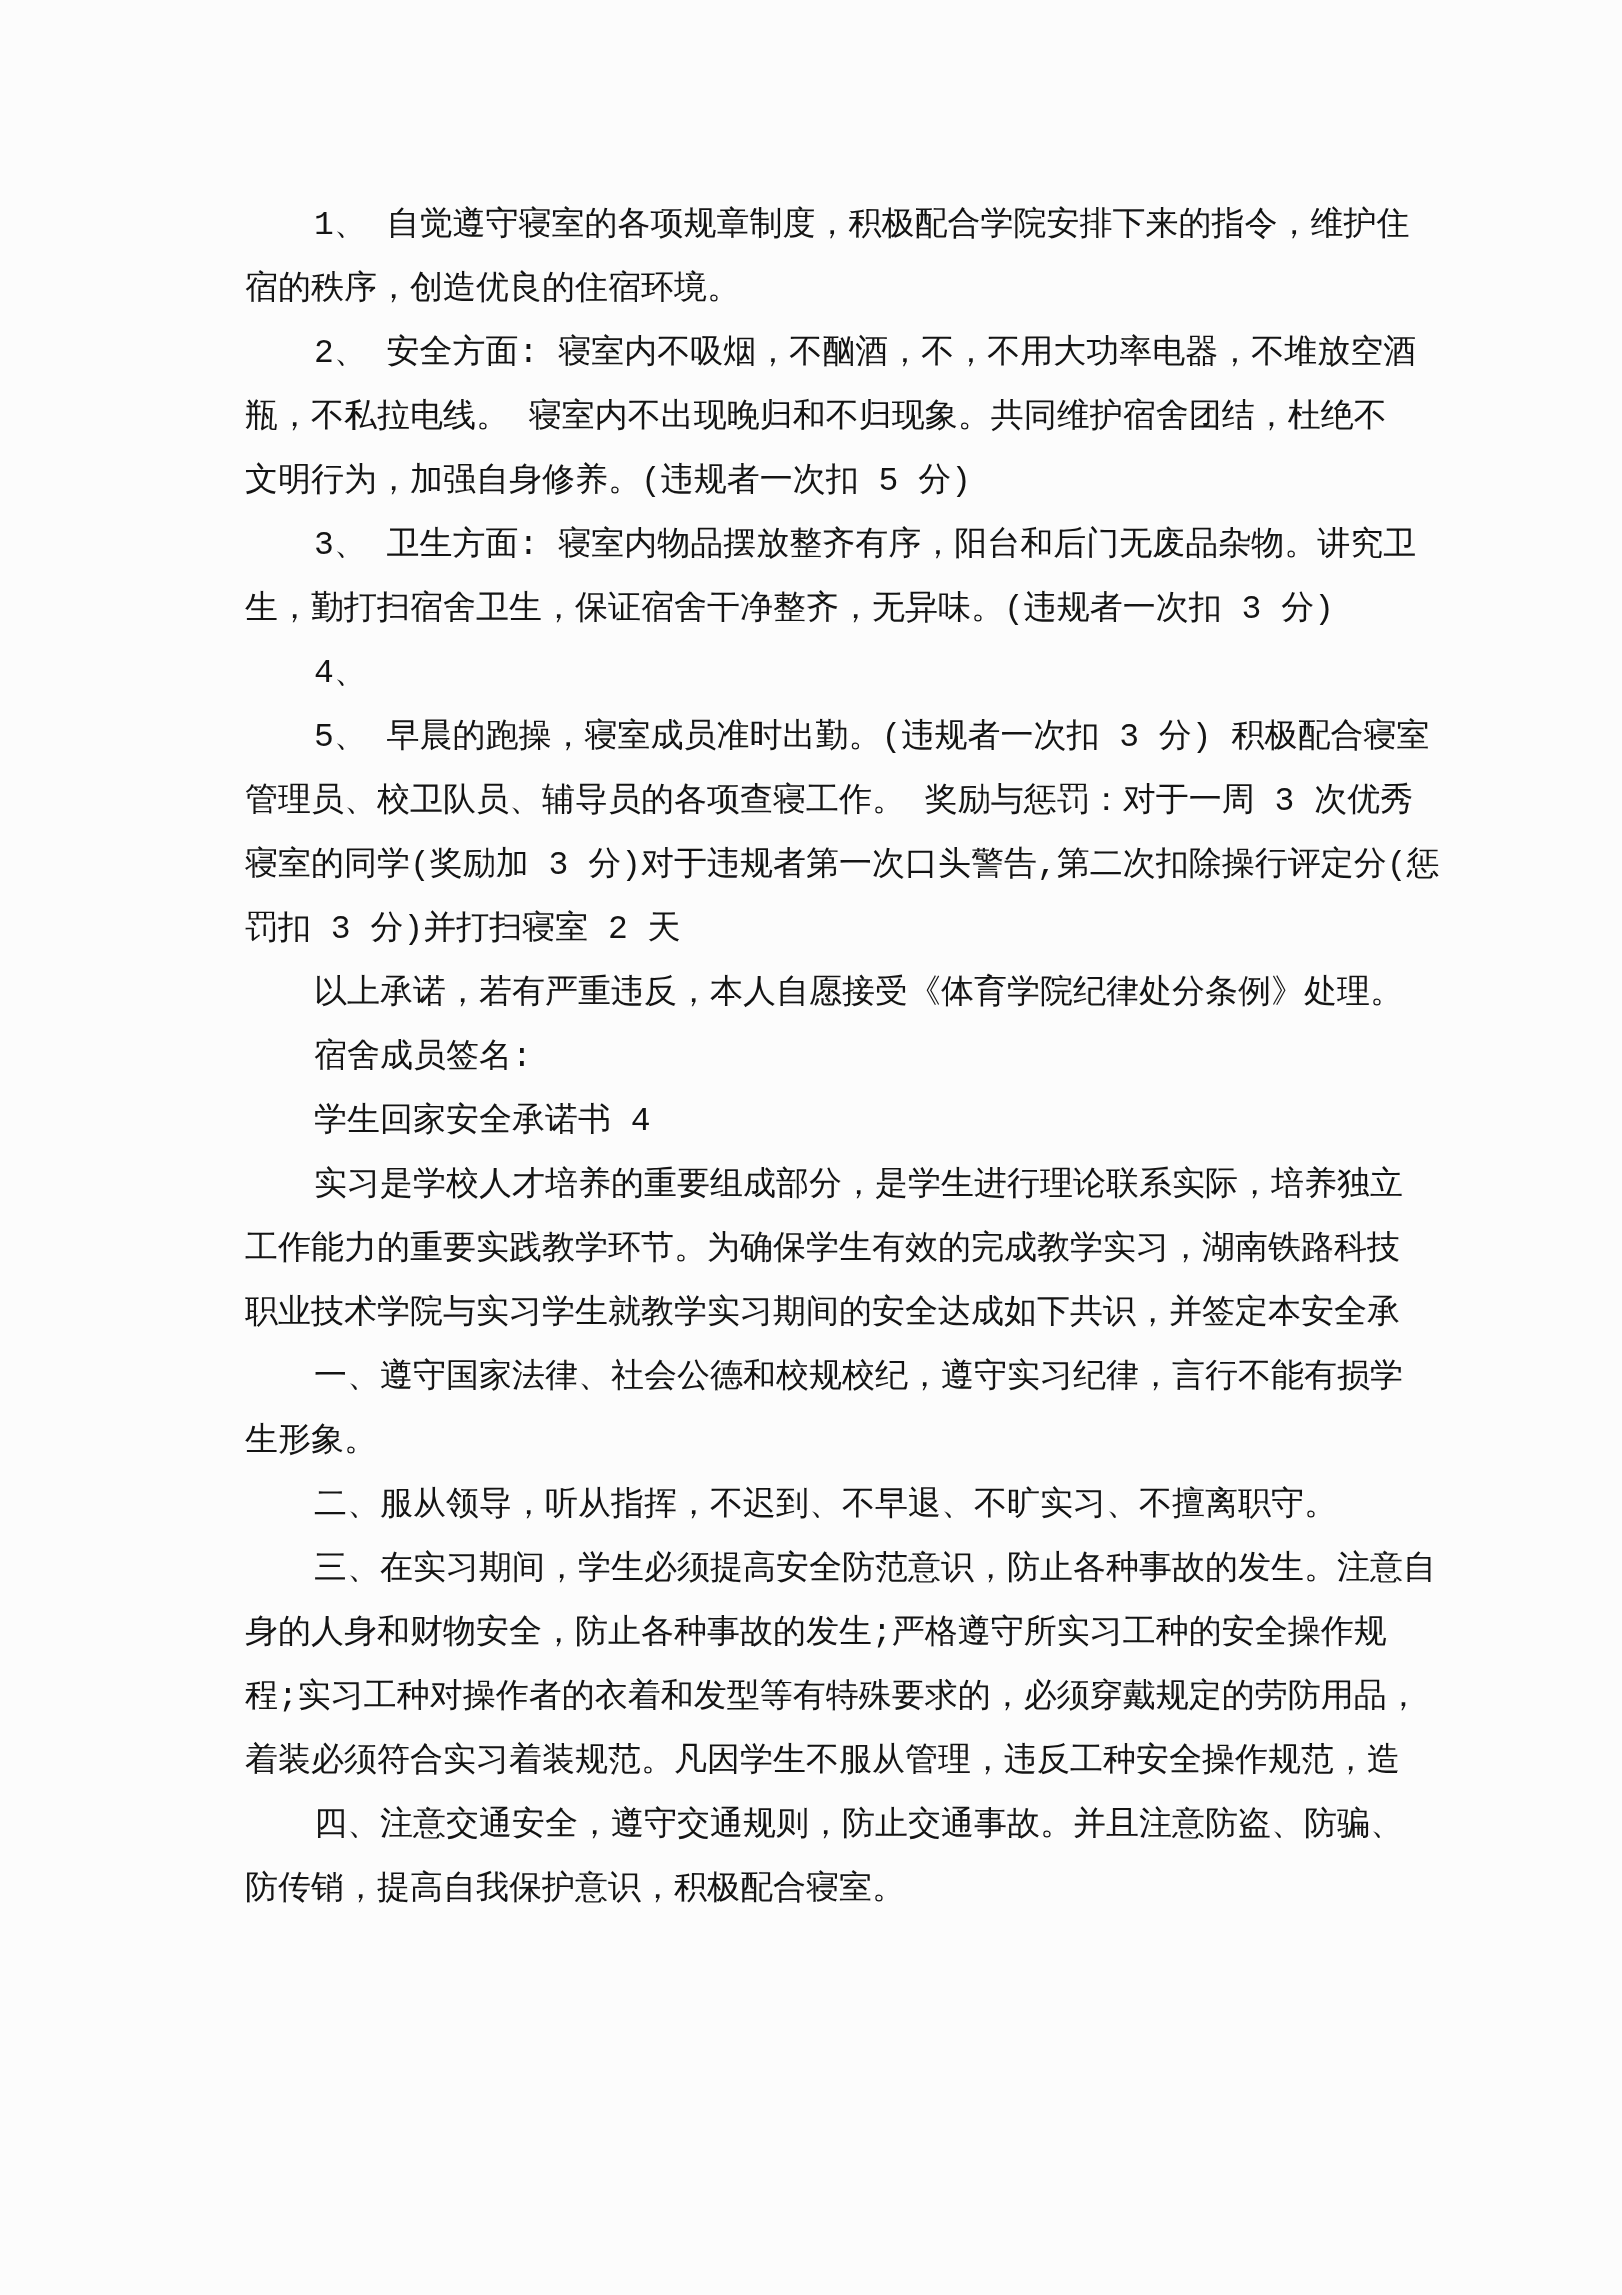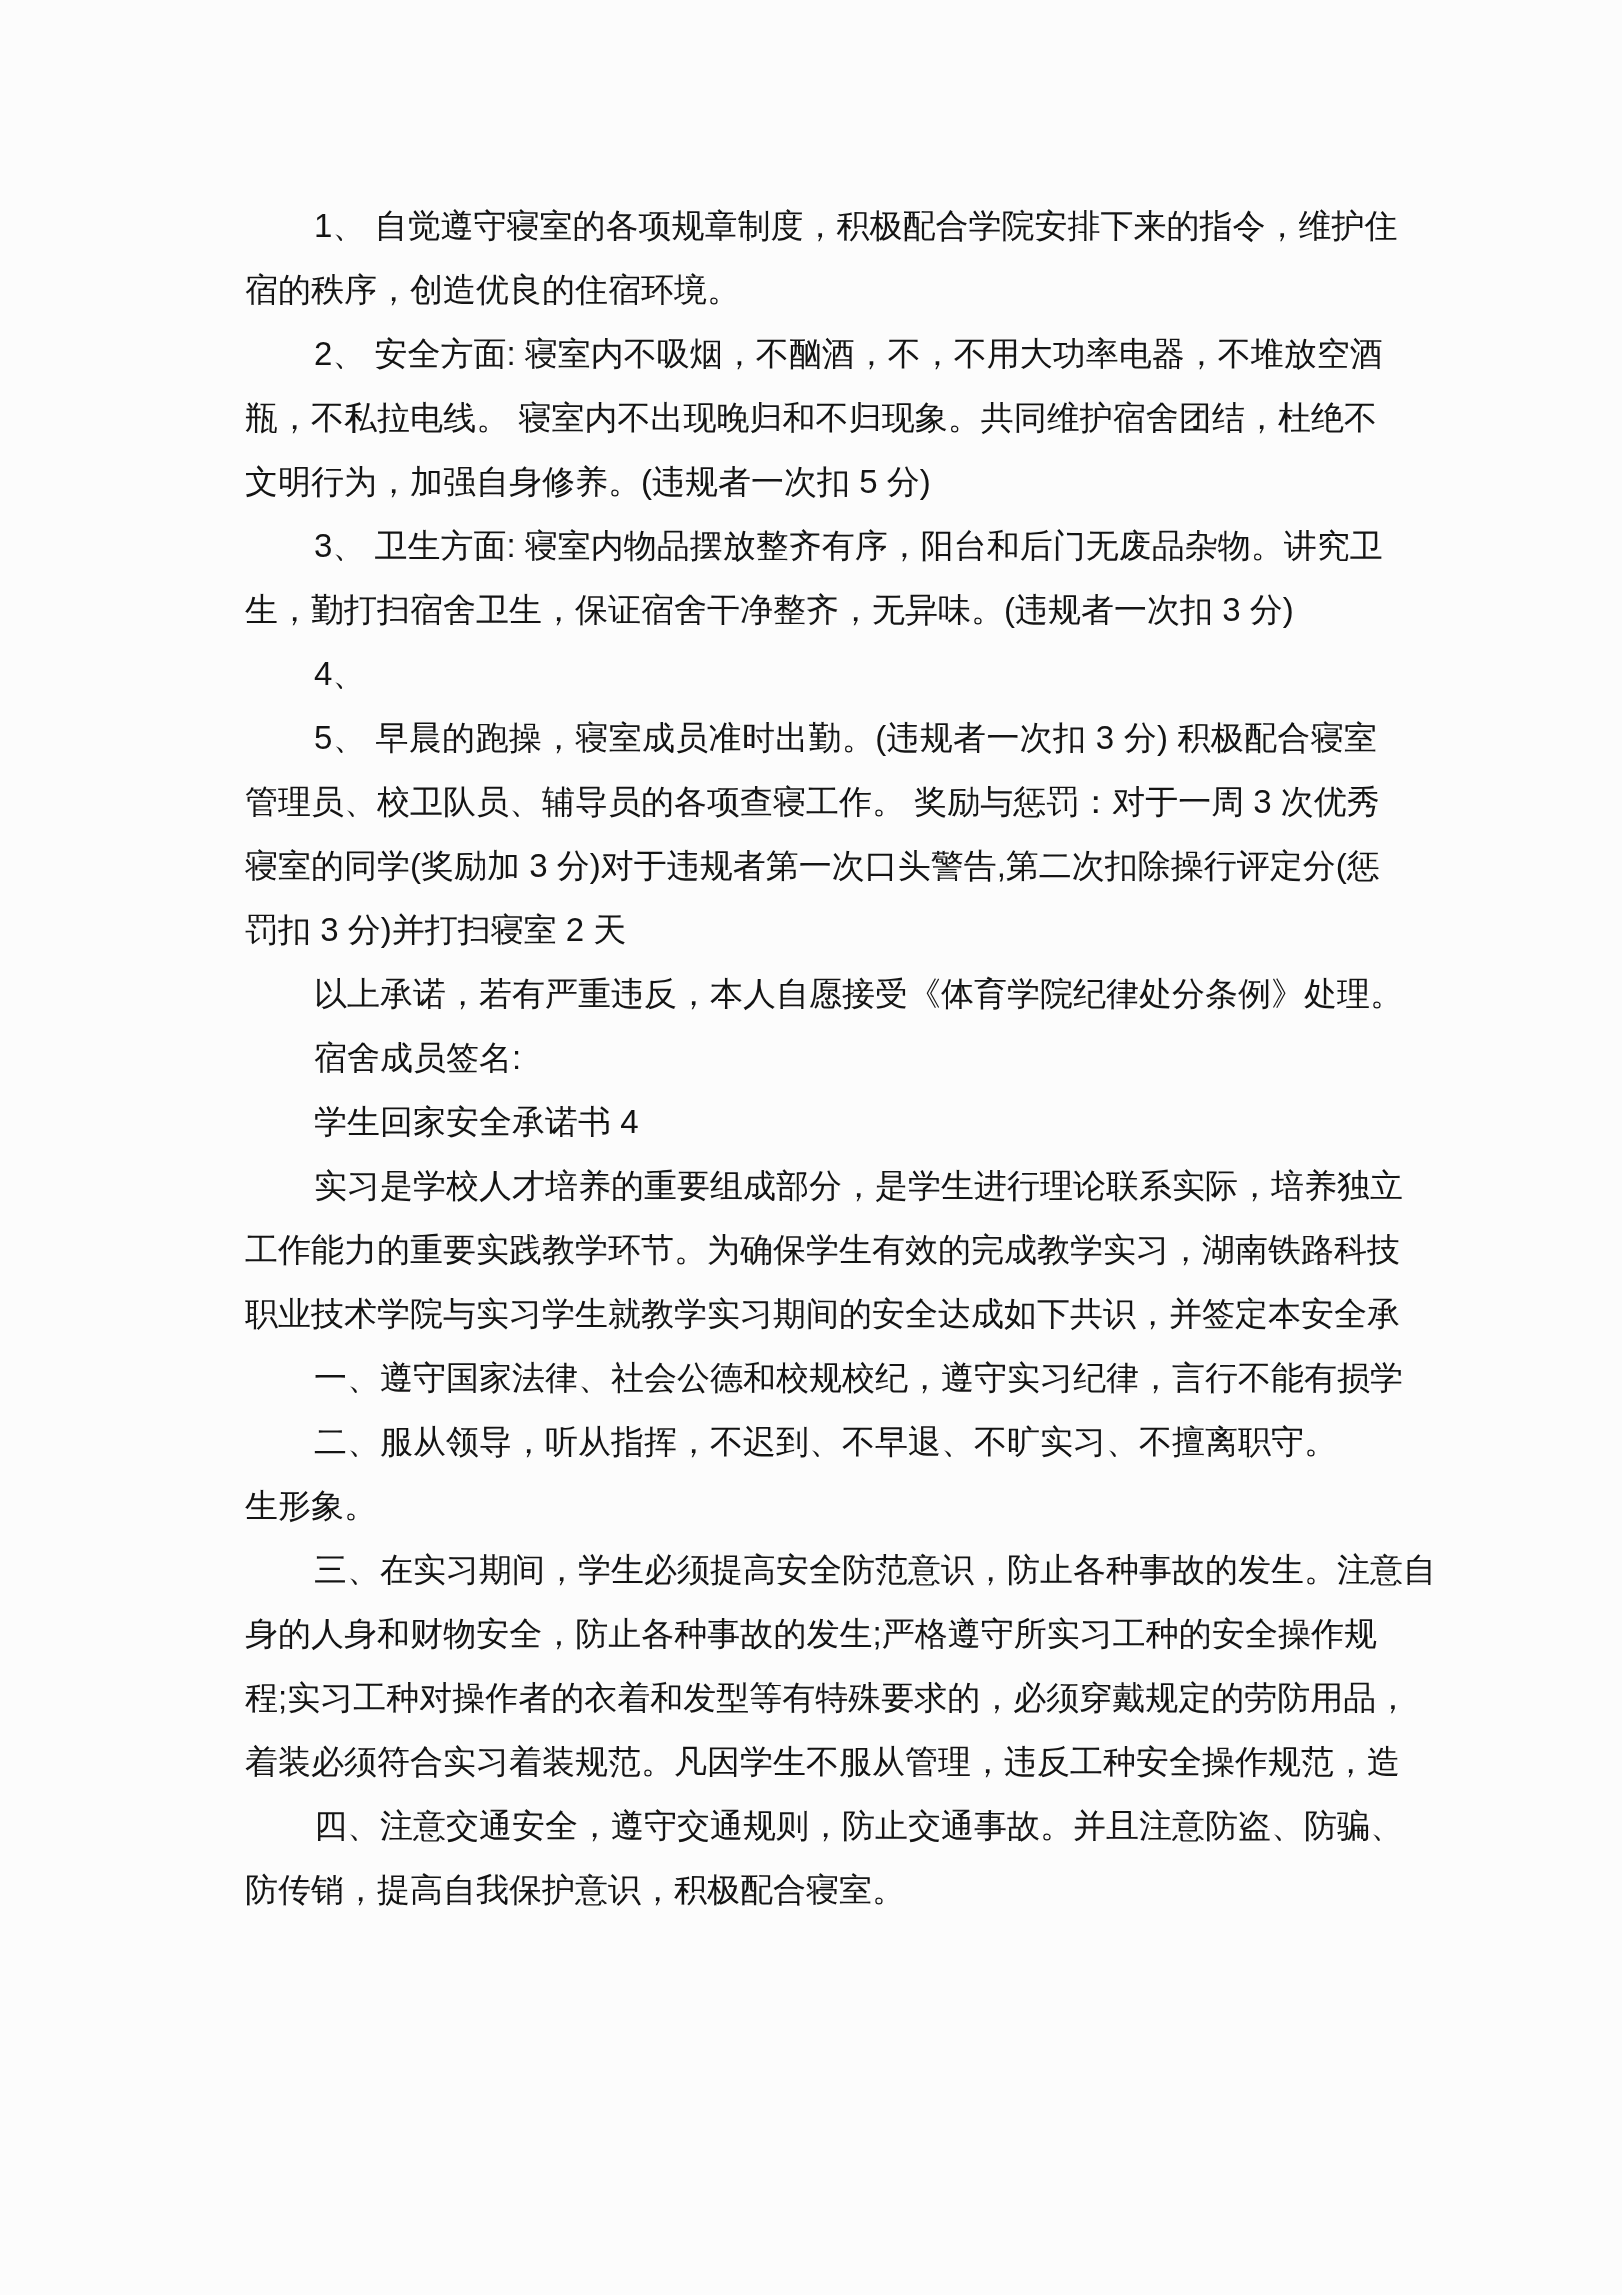--- a/index.html
+++ b/index.html
@@ -11,21 +11,21 @@
     height: 2295px;
     background: #fcfcfc;
     position: relative;
     overflow: hidden;
   }
   .text-block {
     position: absolute;
     left: 245px;
     top: 194px;
     width: 1132px;
-    font-family: Liberation Sans, sans-serif;
+    font-family: Liberation Mono, monospace;
     font-size: 33px;
     color: #141414;
   }
   .line {
     height: 64px;
     line-height: 64px;
     white-space: nowrap;
   }
   .indent {
     padding-left: 69px;
@@ -51,22 +51,22 @@
   <div class="line j">管理员、校卫队员、辅导员的各项查寝工作。 奖励与惩罚：对于一周 3 次优秀</div>
   <div class="line j">寝室的同学(奖励加 3 分)对于违规者第一次口头警告,第二次扣除操行评定分(惩</div>
   <div class="line">罚扣 3 分)并打扫寝室 2 天</div>
   <div class="line indent">以上承诺，若有严重违反，本人自愿接受《体育学院纪律处分条例》处理。</div>
   <div class="line indent">宿舍成员签名:</div>
   <div class="line indent">学生回家安全承诺书 4</div>
   <div class="line indent j">实习是学校人才培养的重要组成部分，是学生进行理论联系实际，培养独立</div>
   <div class="line j">工作能力的重要实践教学环节。为确保学生有效的完成教学实习，湖南铁路科技</div>
   <div class="line j">职业技术学院与实习学生就教学实习期间的安全达成如下共识，并签定本安全承</div>
   <div class="line indent j">一、遵守国家法律、社会公德和校规校纪，遵守实习纪律，言行不能有损学</div>
+  <div class="line">生形象。</div>
   <div class="line indent">二、服从领导，听从指挥，不迟到、不早退、不旷实习、不擅离职守。</div>
-  <div class="line">生形象。</div>
   <div class="line indent j">三、在实习期间，学生必须提高安全防范意识，防止各种事故的发生。注意自</div>
   <div class="line j">身的人身和财物安全，防止各种事故的发生;严格遵守所实习工种的安全操作规</div>
   <div class="line j">程;实习工种对操作者的衣着和发型等有特殊要求的，必须穿戴规定的劳防用品，</div>
   <div class="line j">着装必须符合实习着装规范。凡因学生不服从管理，违反工种安全操作规范，造</div>
   <div class="line indent j">四、注意交通安全，遵守交通规则，防止交通事故。并且注意防盗、防骗、</div>
   <div class="line">防传销，提高自我保护意识，积极配合寝室。</div>
 </div>
 
 
 </body></html>

